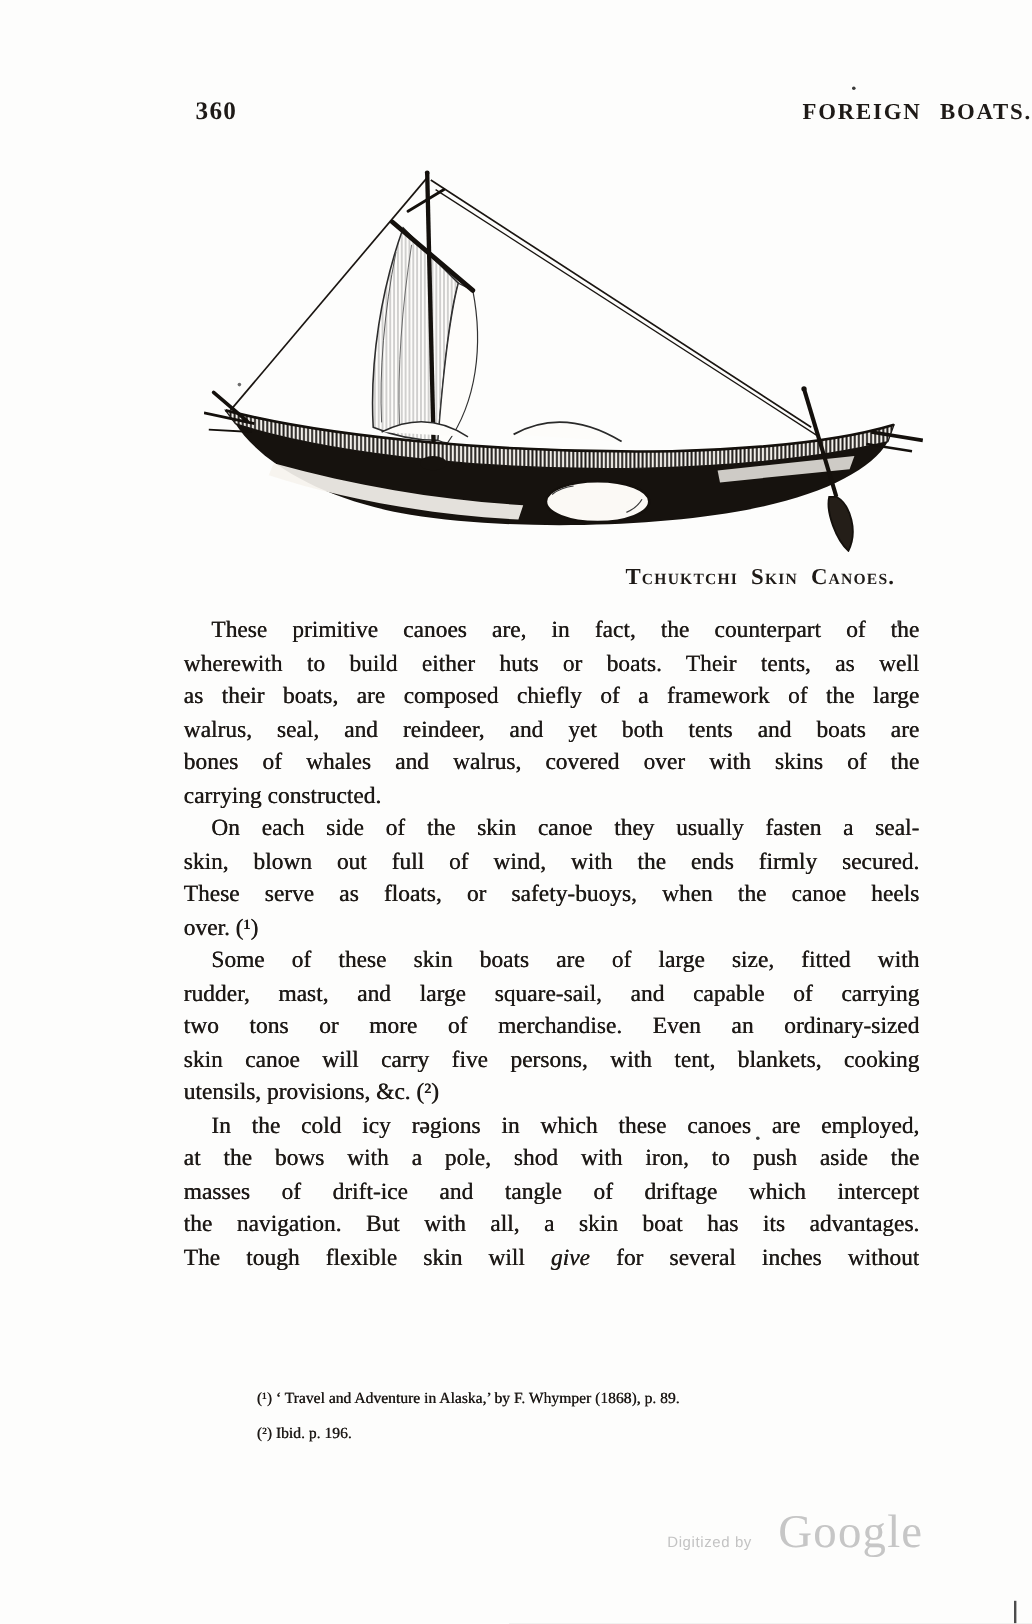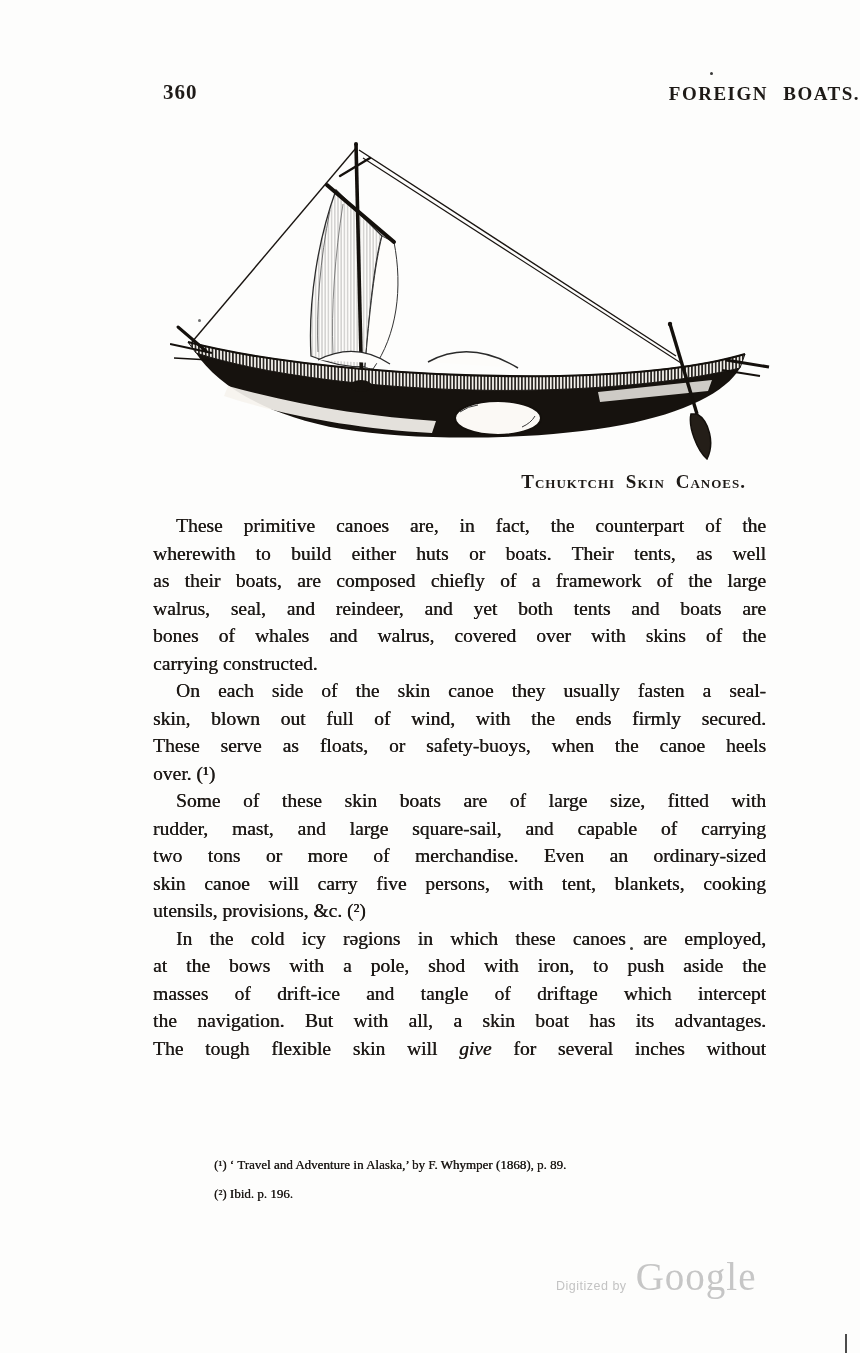--- a/index.html
+++ b/index.html
@@ -21,21 +21,21 @@
   .ln{height:27.5px;line-height:27.5px;font-size:19.5px;
       text-align:justify;text-align-last:justify;white-space:nowrap;}
   .ln.end{text-align-last:left;}
   .ln.ind{text-indent:23px;}
   .ital{font-style:italic;}
   
   .footnotes{position:absolute;left:190px;top:1151px;width:560px;
         font-size:13px;line-height:28.5px;text-shadow:0.3px 0 0 currentColor;margin-left:24px;}
   .footnote{height:28.5px;}
   
-  .watermark{position:absolute;left:556px;top:1254px;display:flex;align-items:baseline;gap:9px;}
+  .watermark{position:absolute;left:556px;top:1254px;display:flex;align-items:baseline;gap:22px;}
   .wm-prefix{font-family:"Liberation Sans", sans-serif;font-size:12.5px;color:#c3c3c3;letter-spacing:.5px;}
   .wm-brand{font-family:"Liberation Serif", serif;font-size:39px;color:#c6c6c6;letter-spacing:1px;}
   
   .dot{position:absolute;background:#3a3a3a;border-radius:50%;}
   .dot.a1{left:710px;top:72px;width:3px;height:3px;}
   .dot.a2{left:198px;top:319px;width:3px;height:3px;background:#6d6d6d;}
   .dot.a3{left:630px;top:947px;width:3px;height:3px;}
   .dot.a4{left:748px;top:517px;width:2px;height:5px;border-radius:1px;background:#4a4a4a;}
   .tick{position:absolute;left:845px;top:1334px;width:2px;height:19px;background:#4c4c4c;}
 </style>

